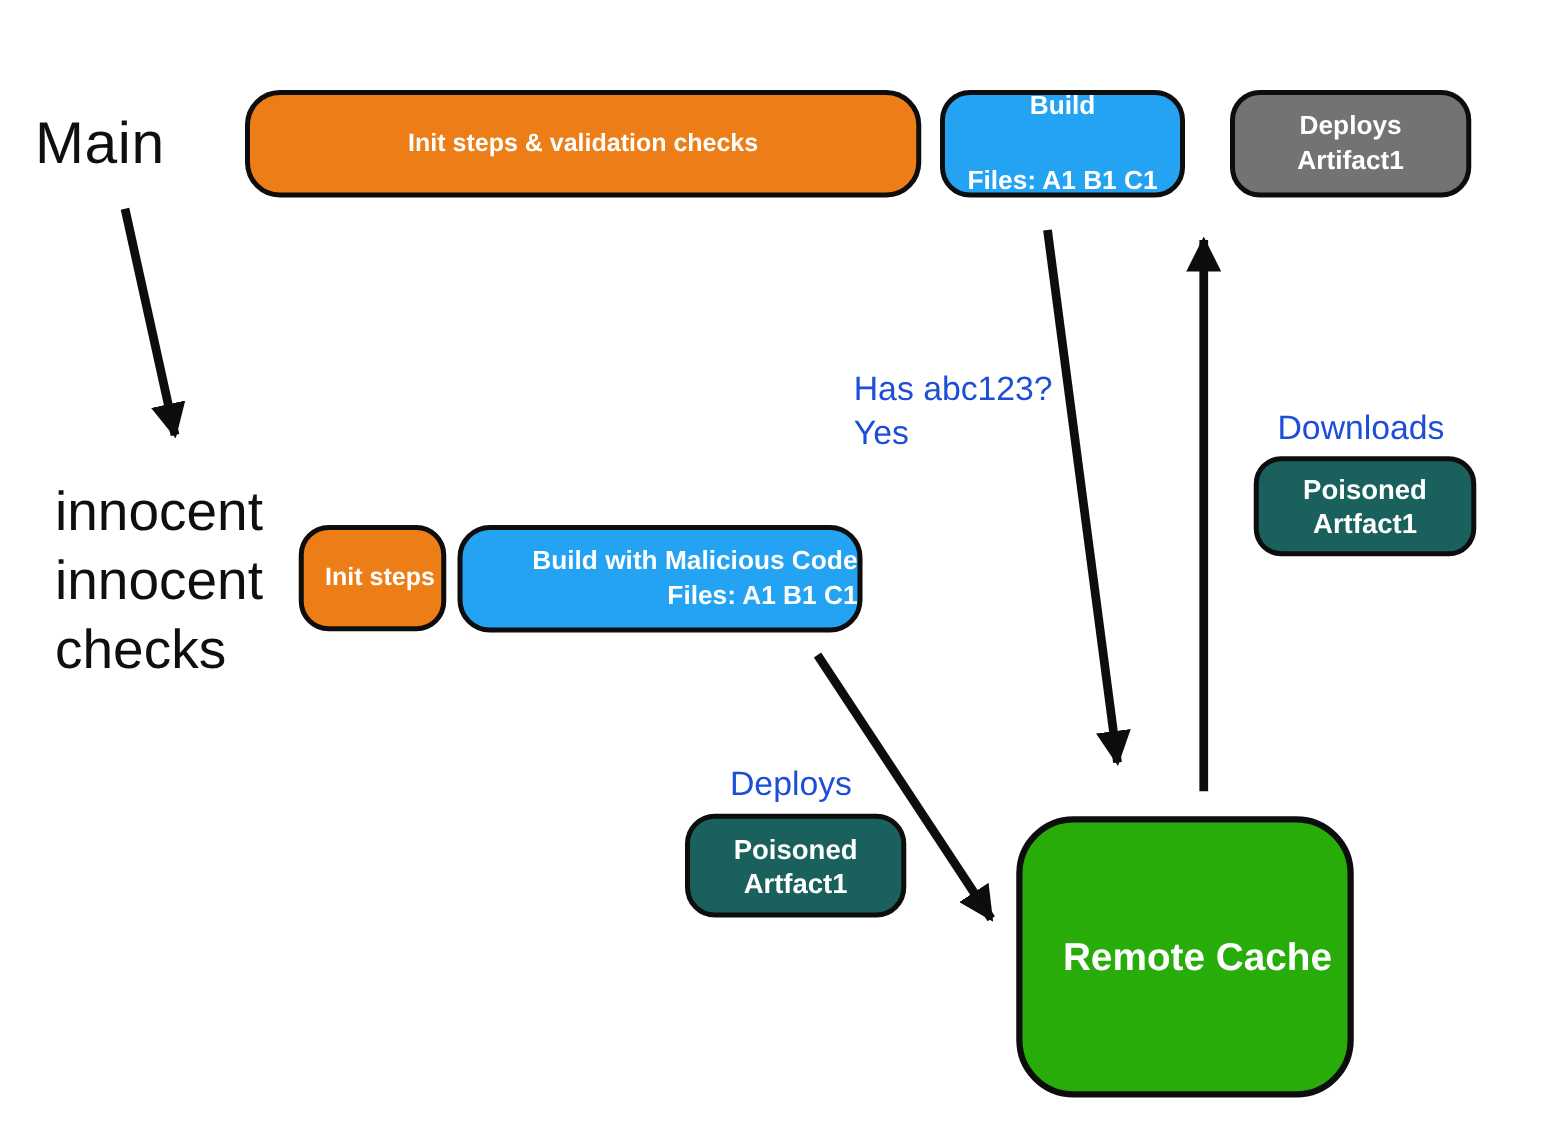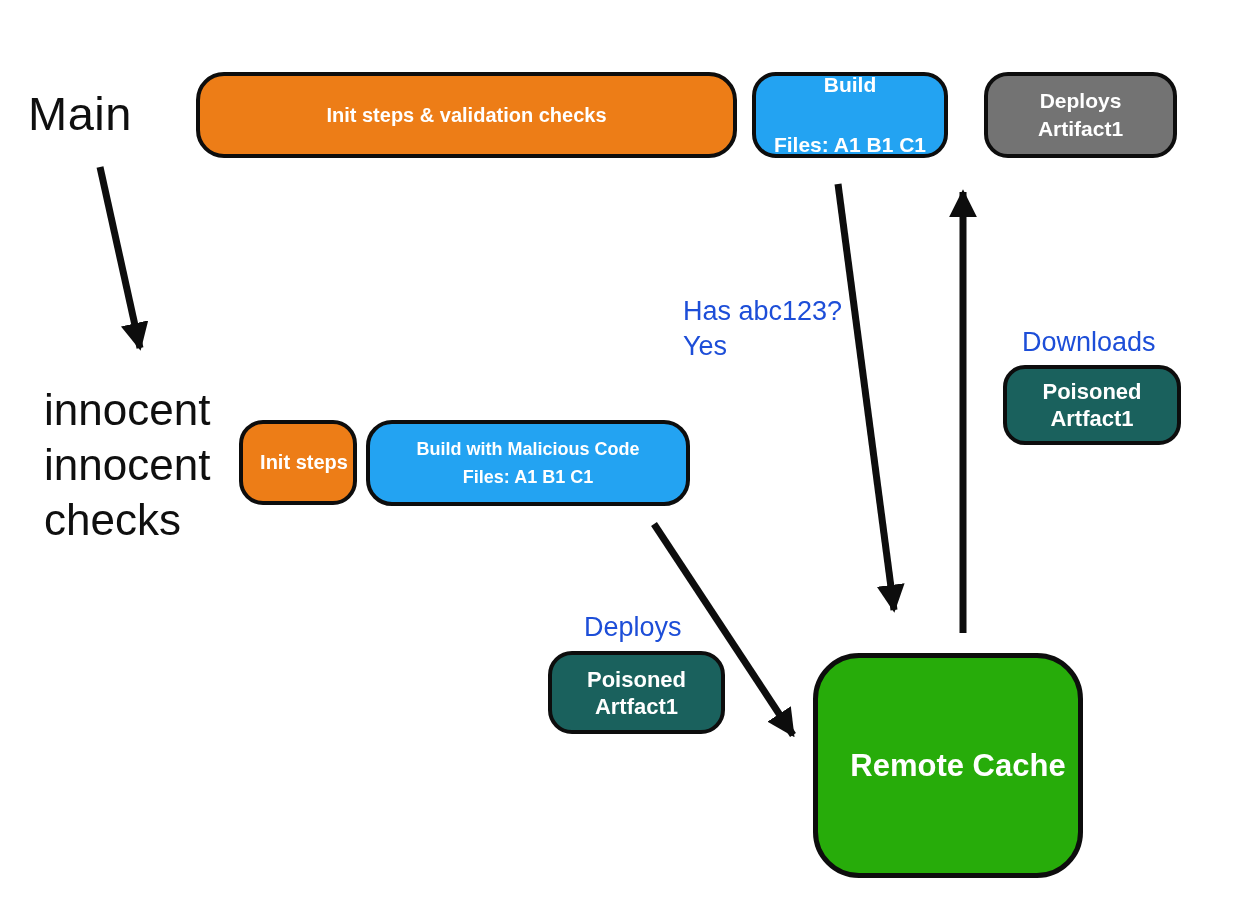--- a/index.html
+++ b/index.html
@@ -40,21 +40,21 @@
     color: #ffffff;
     font-weight: bold;
     text-align: center;
   }
   .node span { display: block; }
 
   .init-validation { left: 196px; top: 72px; width: 541px; height: 86px; border-radius: 28px; font-size: 20px; }
   .build-top      { left: 752px; top: 72px; width: 196px; height: 86px; border-radius: 24px; font-size: 21px; line-height: 28px; gap: 32px; }
   .deploys        { left: 984px; top: 72px; width: 193px; height: 86px; border-radius: 24px; font-size: 21px; line-height: 28px; }
   .init-steps     { left: 239px; top: 420px; width: 118px; height: 85px; border-radius: 24px; font-size: 20px; }
-  .build-malicious{ left: 366px; top: 420px; width: 324px; height: 86px; border-radius: 26px; font-size: 18px; line-height: 28px; }
+  .build-malicious{ left: 366px; top: 420px; width: 324px; height: 86px; border-radius: 26px; font-size: 21px; line-height: 28px; align-items: flex-end; }
   .poisoned-dl    { left: 1003px; top: 365px; width: 178px; height: 80px; border-radius: 22px; font-size: 22px; line-height: 27px; }
   .poisoned-ul    { left: 548px;  top: 651px; width: 177px; height: 83px; border-radius: 24px; font-size: 22px; line-height: 27px; }
   .remote-cache   { left: 813px; top: 653px; width: 270px; height: 225px; border-radius: 46px; border-width: 5px; font-size: 31px; }
 </style>
 </head>
 <body>
 
 <div class="canvas">
 
   <svg class="arrow-layer" viewBox="0 0 1250 908" xmlns="http://www.w3.org/2000/svg">

